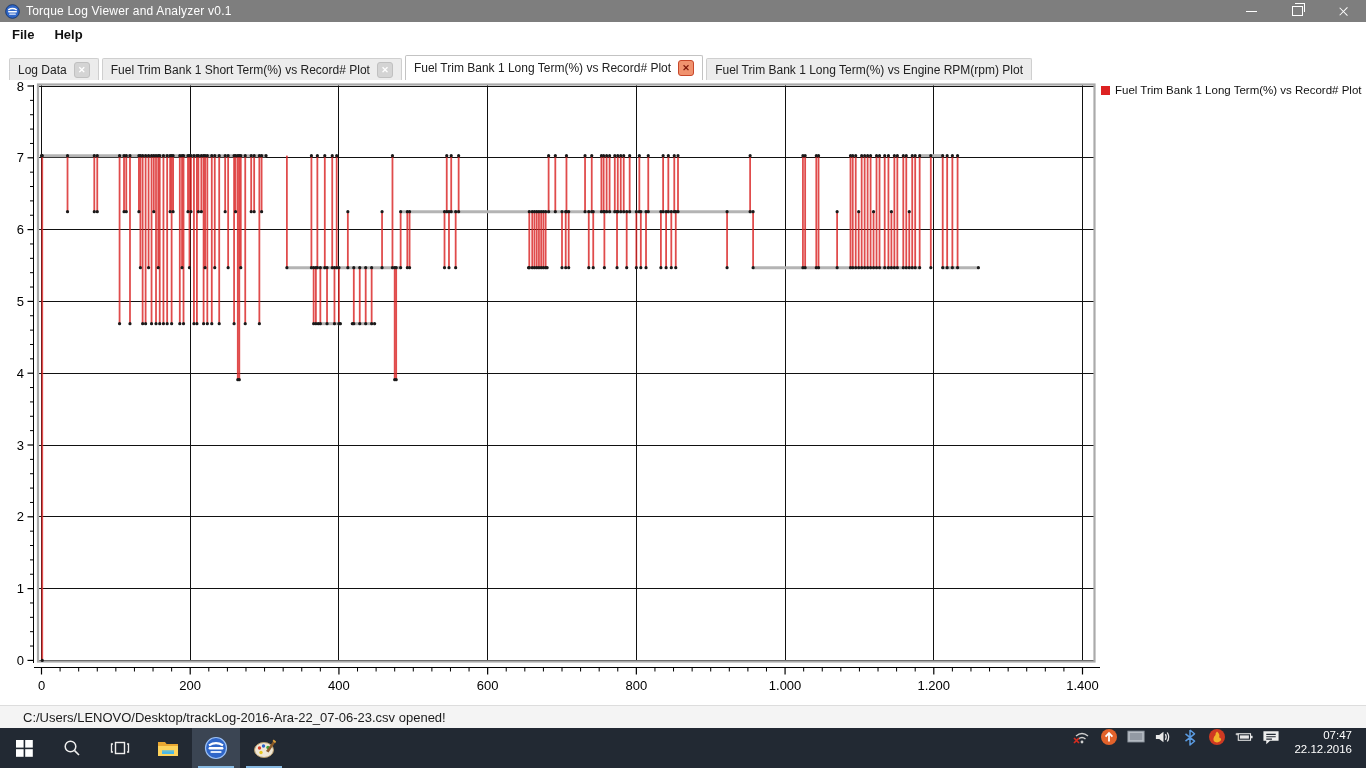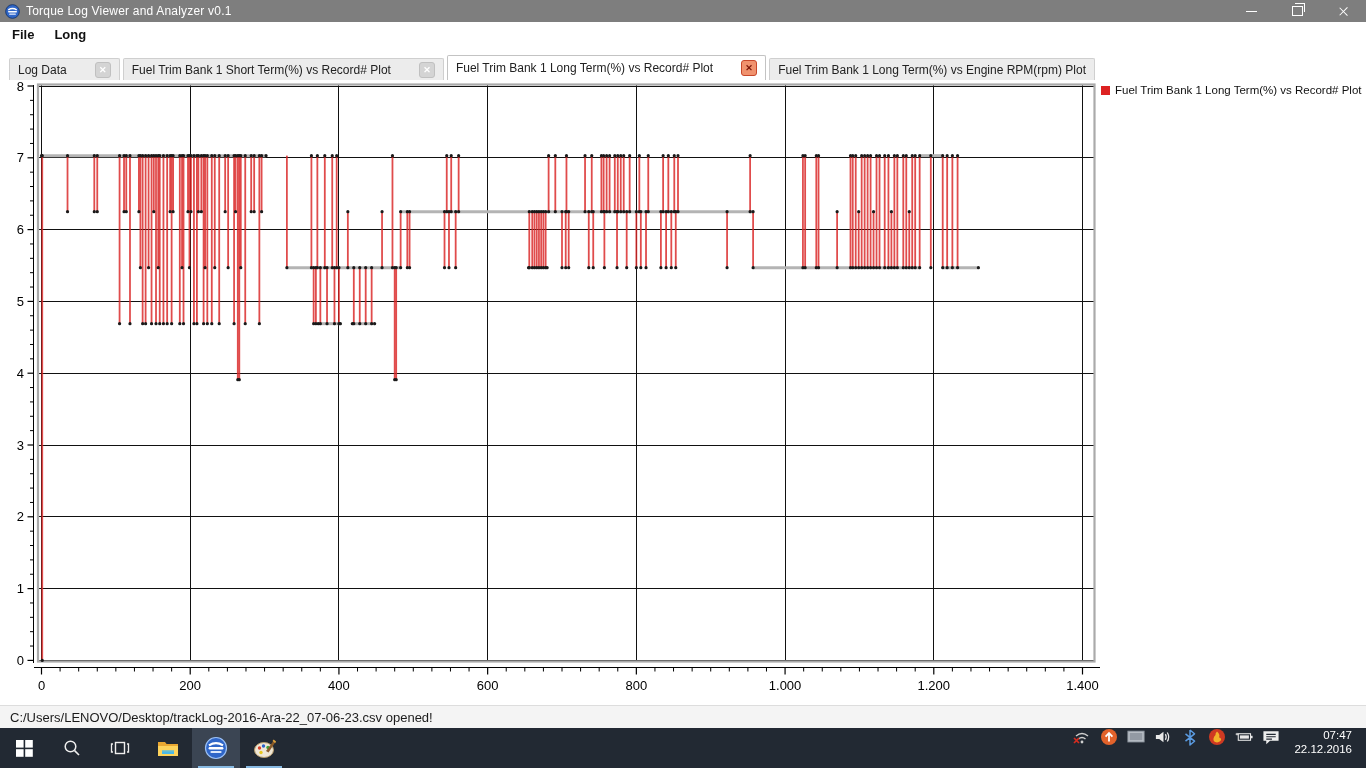--- a/index.html
+++ b/index.html
@@ -26,36 +26,36 @@
   
   .menubar{position:absolute;top:22px;left:0;width:1366px;height:24px;background:#fff;
     display:flex;align-items:center;font-size:13px;color:#111;}
   .menu-item{padding:0 10px;height:100%;display:flex;align-items:center;font-weight:bold;}
   .menu-item:first-child{margin-left:2px;}
   
   .tabbar{position:absolute;top:56px;left:0;width:1366px;height:24px;
     display:flex;align-items:flex-end;padding-left:9px;box-sizing:border-box;}
   .tab{height:21px;display:flex;align-items:center;background:#ececec;
     border:1px solid #cfcfcf;border-bottom:none;margin-right:3px;padding:0 8px;
-    font-size:12px;color:#222;border-radius:2px 2px 0 0;white-space:nowrap;cursor:default;gap:21px;}
+    font-size:12px;color:#222;border-radius:2px 2px 0 0;white-space:nowrap;cursor:default;}
   .tab.active{background:#fff;height:24px;border-color:#c3c3c3;position:relative;z-index:2;}
   .tab-close{width:14px;height:14px;margin-left:7px;border-radius:3px;background:#d4d4d4;
     border:1px solid #c0c0c0;position:relative;display:flex;align-items:center;justify-content:center;
     font-size:9px;color:#ffffff;font-weight:bold;}
   .tab-close::before{content:"\2715";}
   .tab.active .tab-close{background:#f0926e;border-color:#c7472a;color:#7a1508;}
   
   .chart-panel{position:absolute;top:80px;left:0;width:1366px;height:625px;background:#fff;}
   .chart-panel svg{position:absolute;top:0;left:0;}
   .legend{position:absolute;top:4px;left:1101px;display:flex;align-items:center;
     font-size:11.5px;color:#111;white-space:nowrap;}
   .legend-swatch{width:9px;height:9px;margin-right:5px;flex:0 0 auto;}
   
   .statusbar{position:absolute;top:705px;left:0;width:1366px;height:23px;background:#f4f4f4;
-    border-top:1px solid #ddd;display:flex;align-items:center;padding-left:10px;
+    border-top:1px solid #ddd;display:flex;align-items:center;padding-left:23px;
     box-sizing:border-box;font-size:13px;color:#1b1b1b;}
   
   .taskbar{position:absolute;top:728px;left:0;width:1366px;height:40px;background:#222933;
     display:flex;align-items:stretch;color:#fff;}
   .tb-btn{width:48px;display:flex;align-items:center;justify-content:center;position:relative;cursor:default;}
   .tb-btn.active-app{background:#3b4553;}
   .tb-btn .underline{position:absolute;left:6px;right:6px;bottom:0;height:2px;background:#87b9e2;}
   .tray{margin-left:auto;display:flex;gap:9px;padding-right:6px;}
   .tray-icon{width:18px;height:18px;display:flex;align-items:center;justify-content:center;cursor:default;}
   .clock{text-align:right;font-size:11.5px;line-height:14px;padding:0 8px 0 5px;cursor:default;}
@@ -79,21 +79,21 @@
         <span class="glyph-restore"></span>
       </div>
     <div class="win-btn">
         <span class="glyph-close"></span>
       </div>
   </div>
 </div>
 
 <div class="menubar">
   <span class="menu-item">File</span>
-  <span class="menu-item">Long</span>
+  <span class="menu-item">Help</span>
 </div>
 
 <div class="tabbar" id="tabbar">
     <div class="tab">
       <span>Log Data</span>
       <span class="tab-close"></span>
     </div>
     <div class="tab">
       <span>Fuel Trim Bank 1 Short Term(%) vs Record# Plot</span>
       <span class="tab-close"></span>

